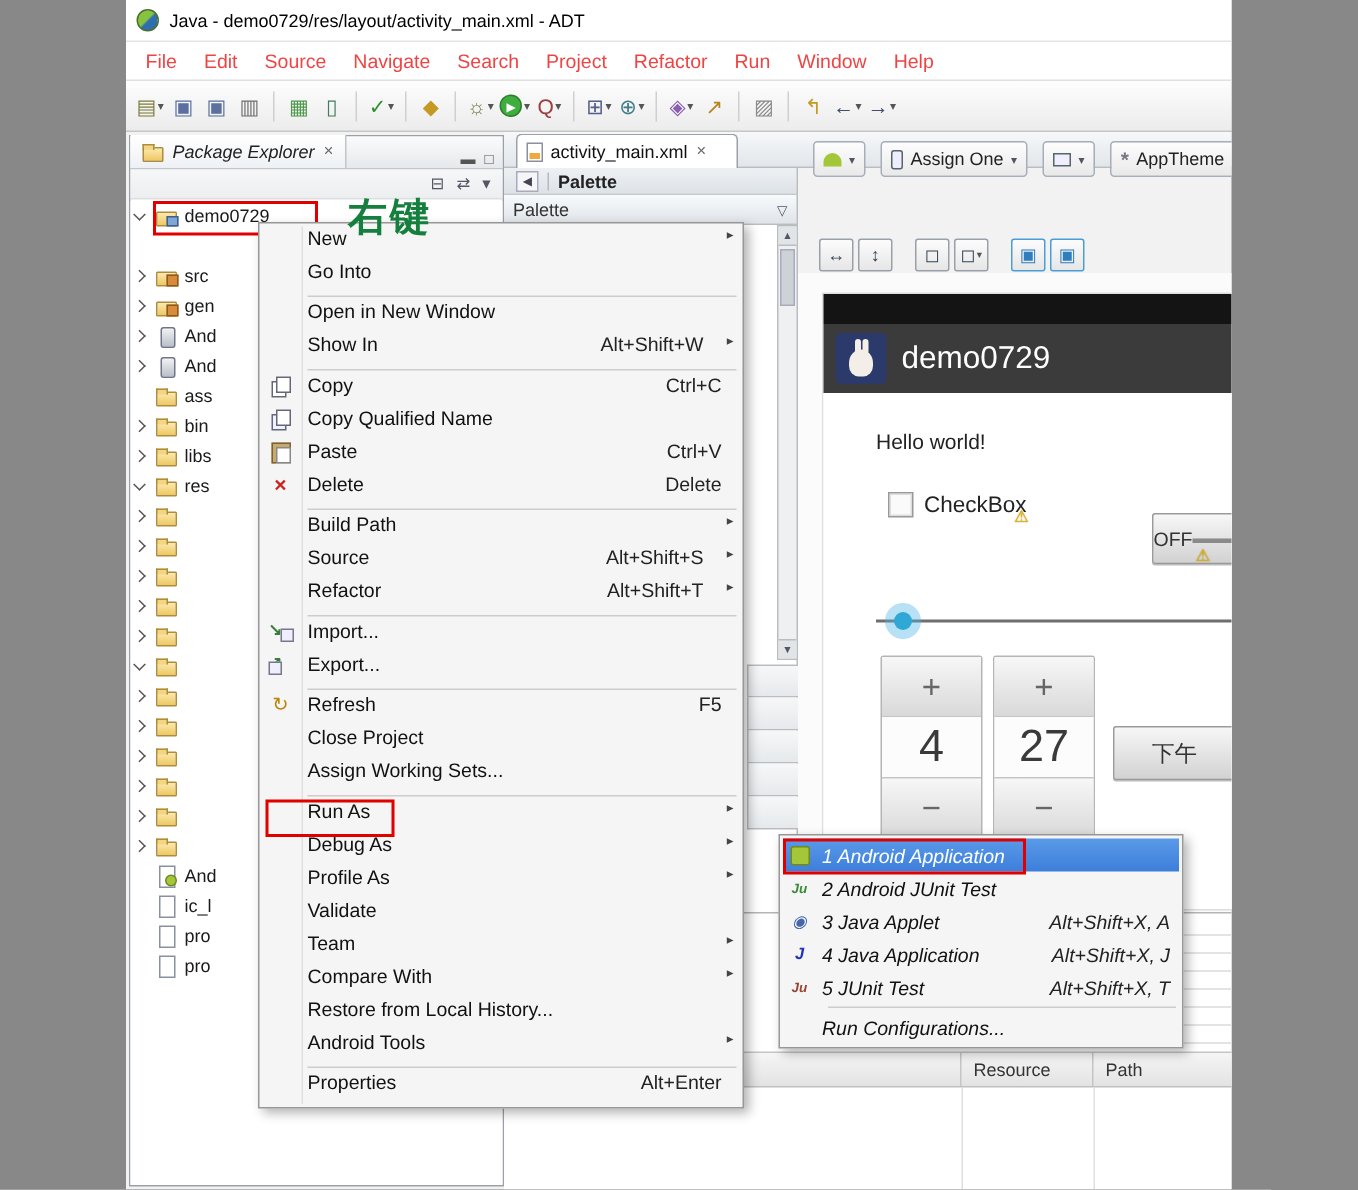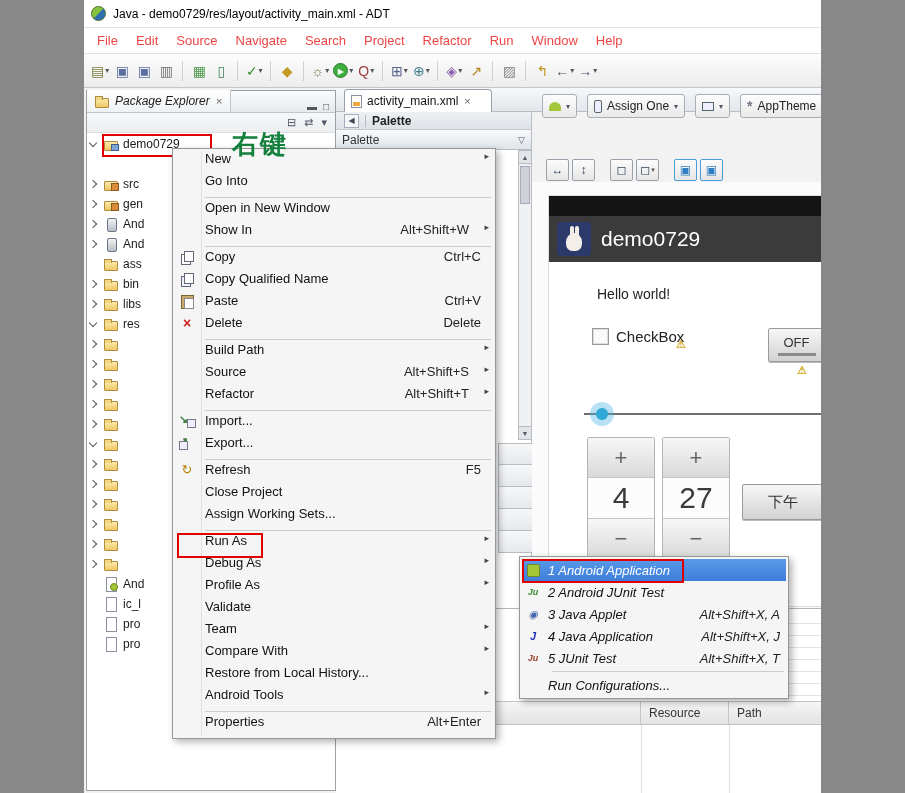--- a/index.html
+++ b/index.html
@@ -134,29 +134,29 @@
   .batt { width:8px; height:13px; border:1px solid #9fc8df; background:linear-gradient(#dff0fa 30%, #33b5e5 30%); position:relative; }
   .batt::before { content:""; position:absolute; left:2px; top:-3px; width:3px; height:2px; background:#9fc8df; }
   .actionbar { height:46px; background:#3b3b3b; display:flex; align-items:center; gap:10px; padding-left:8px; }
   .launcher-ic { width:34px; height:34px; border-radius:4px; background:#2c3a6b; position:relative; overflow:hidden; }
   .launcher-ic::before { content:""; position:absolute; left:9px; top:11px; width:16px; height:18px;
     background:#f3efe8; border-radius:50% 50% 40% 40%; }
   .launcher-ic::after { content:""; position:absolute; left:13px; top:4px; width:4px; height:10px;
     background:#f3efe8; border-radius:2px; box-shadow:5px 0 0 #f3efe8; }
   .appbar-title { color:#fff; font-size:21px; }
   .dev-content { position:relative; height:344px; background:#fff; }
-  .hello { position:absolute; left:48px; top:24px; font-size:14px; color:#222; }
+  .hello { position:absolute; left:35px; top:24px; font-size:14px; color:#222; }
   .cb-box { position:absolute; left:43px; top:66px; width:17px; height:17px; background:#fafafa; border:1px solid #999; box-shadow:inset 0 0 0 1px #ddd; }
   .cb-label { position:absolute; left:67px; top:66px; font-size:15px; color:#222; }
   .warn { position:absolute; color:#e6b400; font-size:11px; text-shadow:0 0 1px #8a6d00; }
   .warn1 { left:127px; top:76px; }
   .warn2 { left:248px; top:102px; }
   .btn-gray { background:linear-gradient(#f7f7f7,#d2d2d2); border:1px solid #9a9a9a; border-radius:2px;
     box-shadow:0 1px 0 #bbb; color:#333; display:flex; align-items:center; justify-content:center; }
-  .toggle-off { position:absolute; left:219px; top:66px; width:57px; height:34px; flex-direction:column; font-size:13px; }
+  .toggle-off { position:absolute; left:219px; top:80px; width:57px; height:34px; font-size:13px; }
   .toggle-ind { width:38px; height:3px; background:#8a8a8a; margin-top:3px; }
   .seek-track { position:absolute; left:35px; top:151px; width:344px; height:2px; background:#6e6e6e; }
   .seek-thumb-outer { position:absolute; left:41px; top:140px; width:24px; height:24px; border-radius:50%;
     background:rgba(77,181,229,0.4); }
   .seek-thumb-inner { position:absolute; left:6px; top:6px; width:12px; height:12px; border-radius:50%; background:#2fa8d5; }
   .picker { position:absolute; top:175px; width:68px; height:122px; border:1px solid #b5b5b5; border-radius:2px;
     display:flex; flex-direction:column; background:#fdfdfd; }
   .picker.p1 { left:38px; } .picker.p2 { left:113px; }
   .pk-btn { height:40px; background:linear-gradient(#f7f7f7,#d9d9d9); display:flex; align-items:center;
     justify-content:center; font-size:22px; color:#666; }

